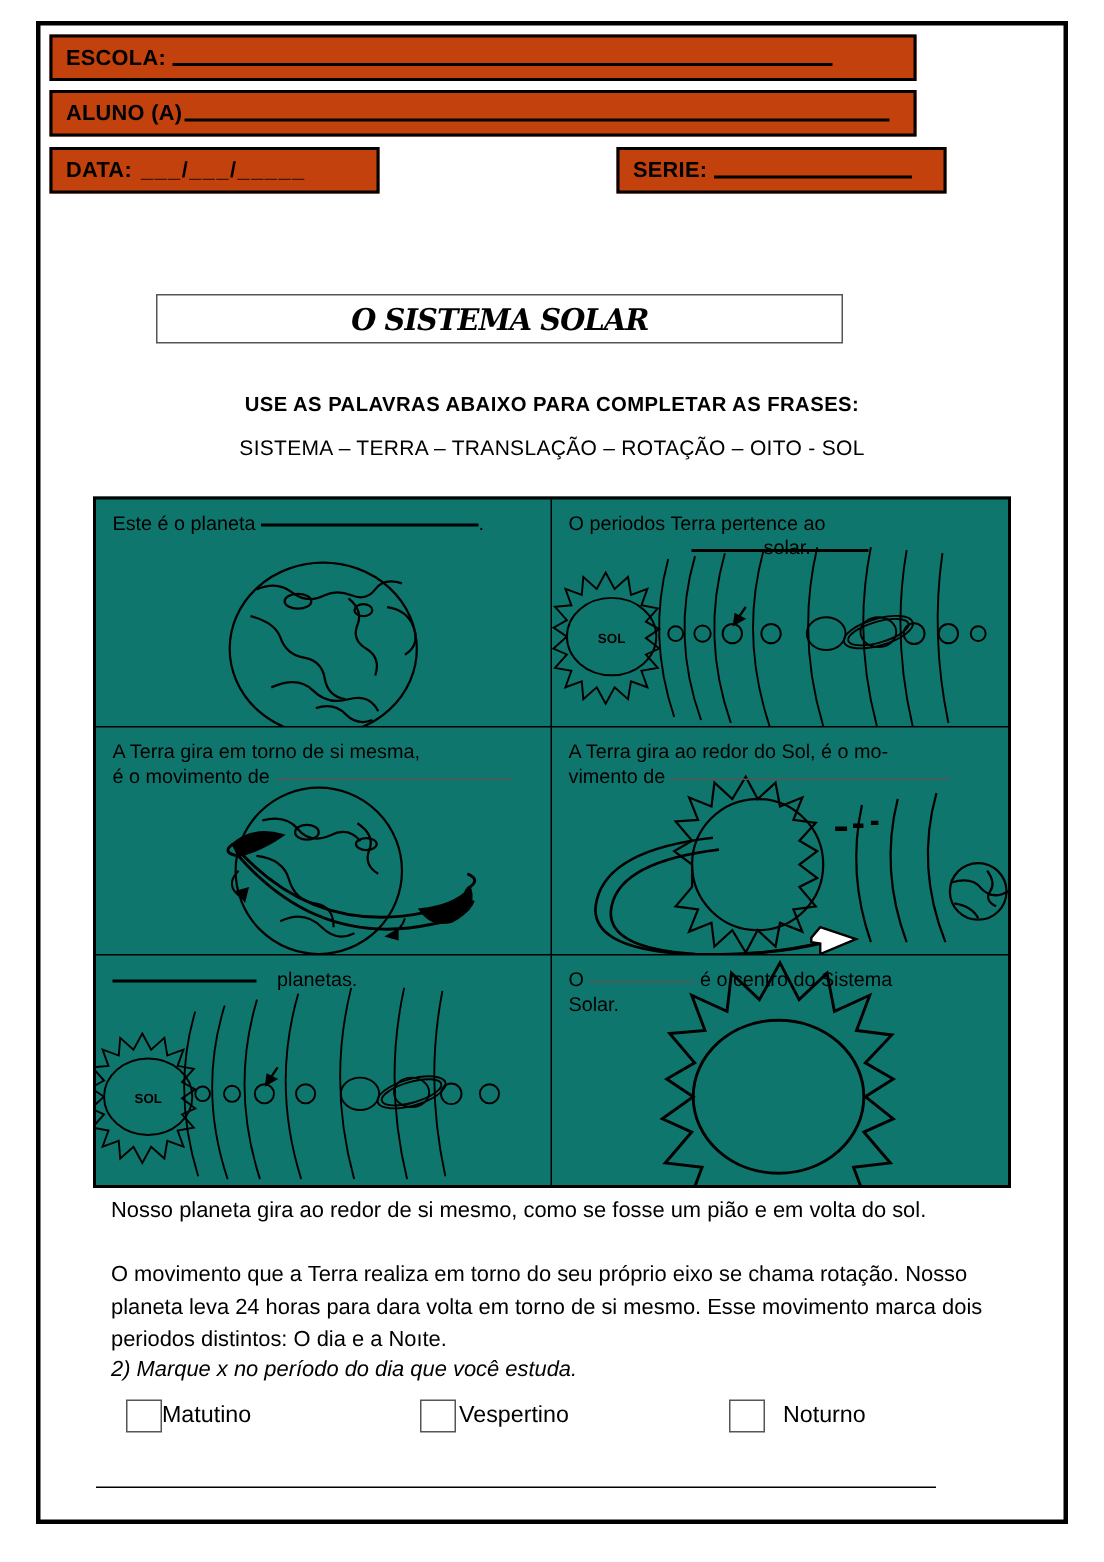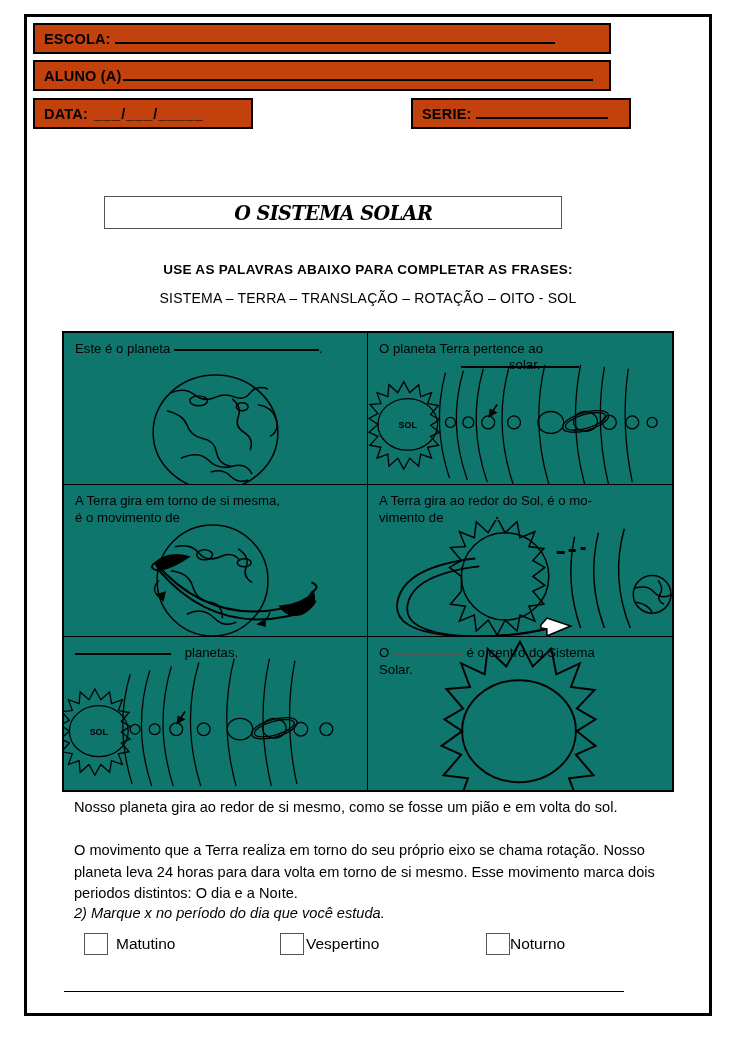--- a/index.html
+++ b/index.html
@@ -190,26 +190,25 @@
     position: absolute;
     left: 84px;
     top: 933px;
     width: 560px;
     height: 26px;
   }
   .opt {
     position: absolute;
     display: flex;
     align-items: center;
-    gap: 8px;
     font-size: 15.5px;
   }
   .opt-1 { left: 0px; }
   .opt-2 { left: 196px; gap: 2px; }
-  .opt-3 { left: 402px; gap: 0; }
+  .opt-3 { left: 402px; gap: 12px; }
   .checkbox {
     width: 24px;
     height: 22px;
     border: 1.5px solid #555;
     box-sizing: border-box;
     background: #fff;
     flex: 0 0 auto;
   }
 
   .footer-rule {
@@ -280,21 +279,21 @@
             <ellipse cx="136" cy="68" rx="9" ry="5"></ellipse>
             <ellipse cx="180" cy="74" rx="6" ry="4"></ellipse>
             <path d="M148 140 q12 -4 20 4 q8 8 18 4"></path>
           </g>
         </svg>
       </div>
     </div>
 
     <div class="cell col2 row1">
       <div class="cell-text">
-        <div class="justify">O planeta Terra pertence ao</div>
+        <div class="justify">O periodos Terra pertence ao</div>
         <div style="text-align:right; padding-right:84px;">
           <span class="blank" style="width:118px"></span>
         </div>
         <div style="margin-top:-18px; padding-left:130px;">
           <span>solar.</span>
         </div>
       </div>
       <div class="art">
         <svg viewBox="0 0 306 152" preserveAspectRatio="xMidYMax meet">
           <g fill="none" stroke="#000" stroke-width="1.3">

